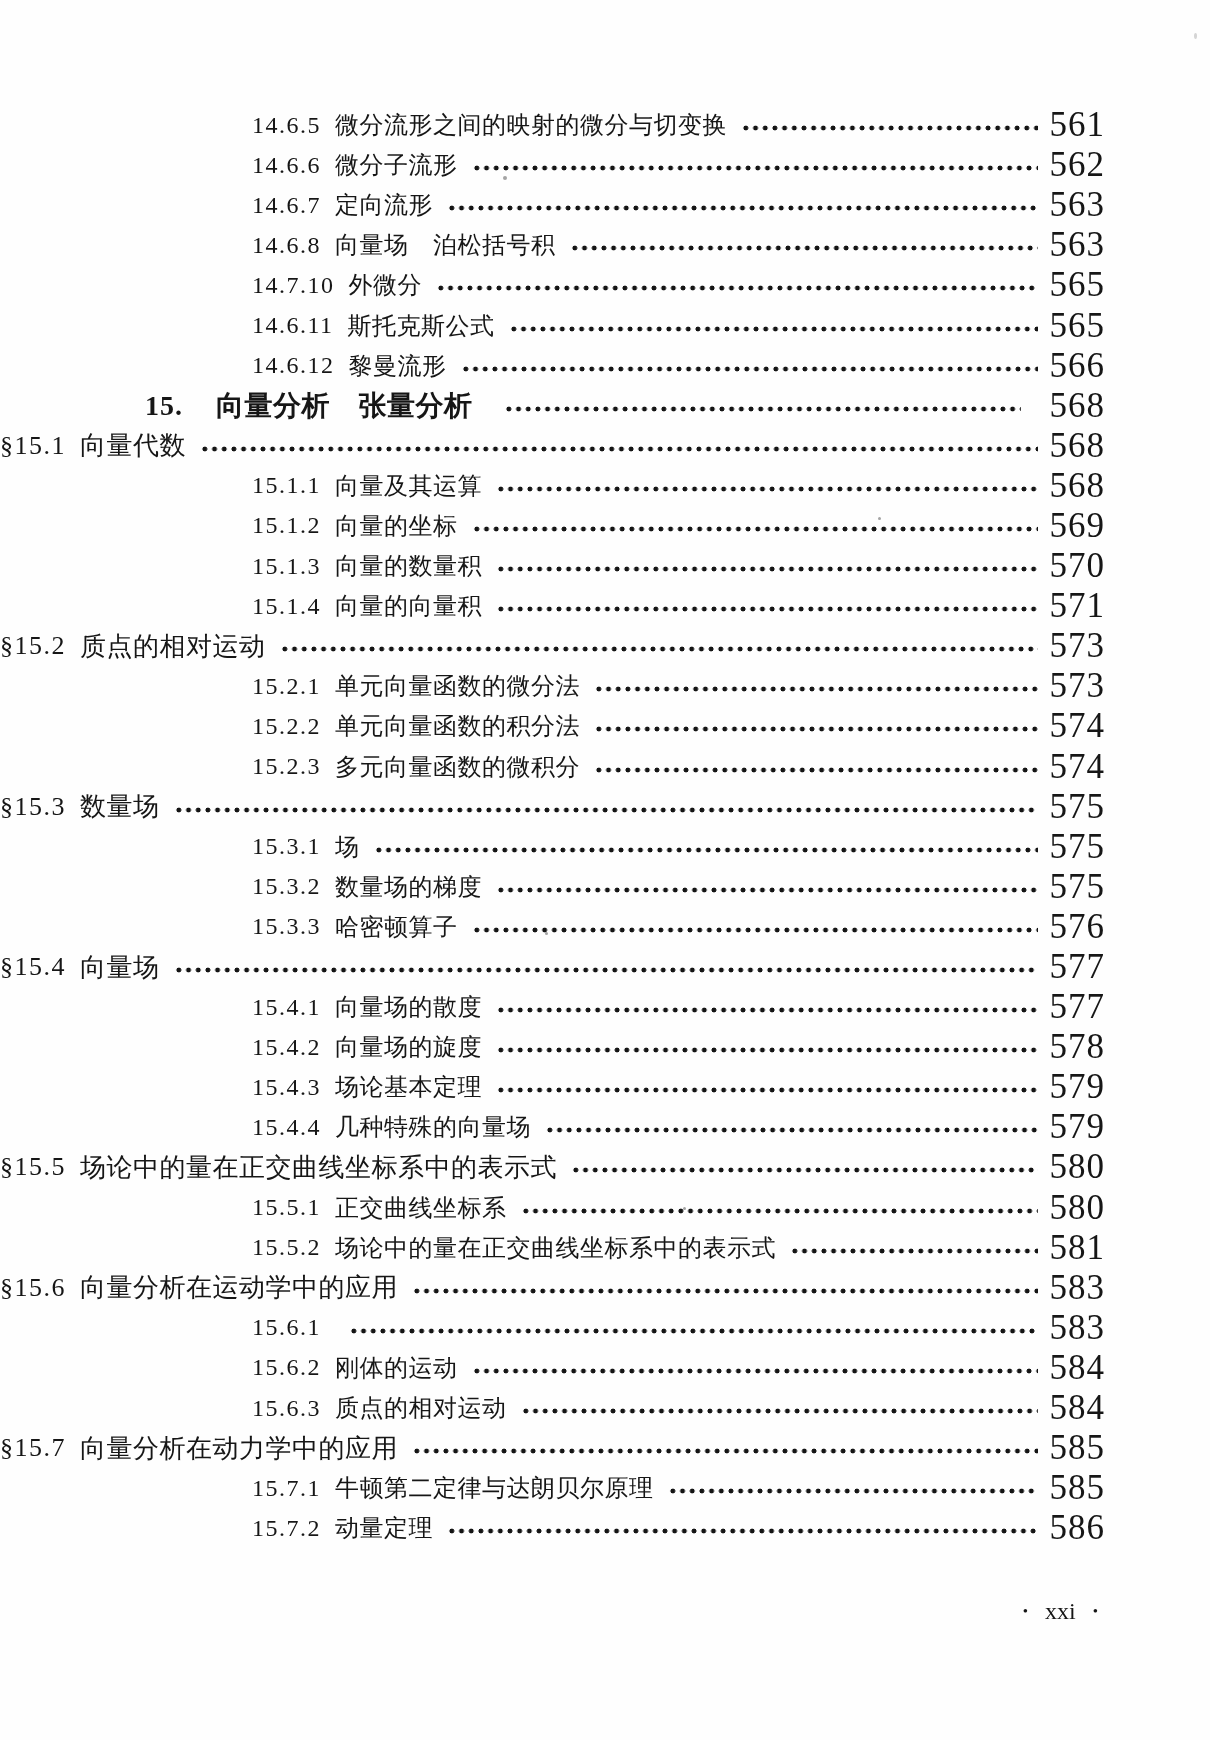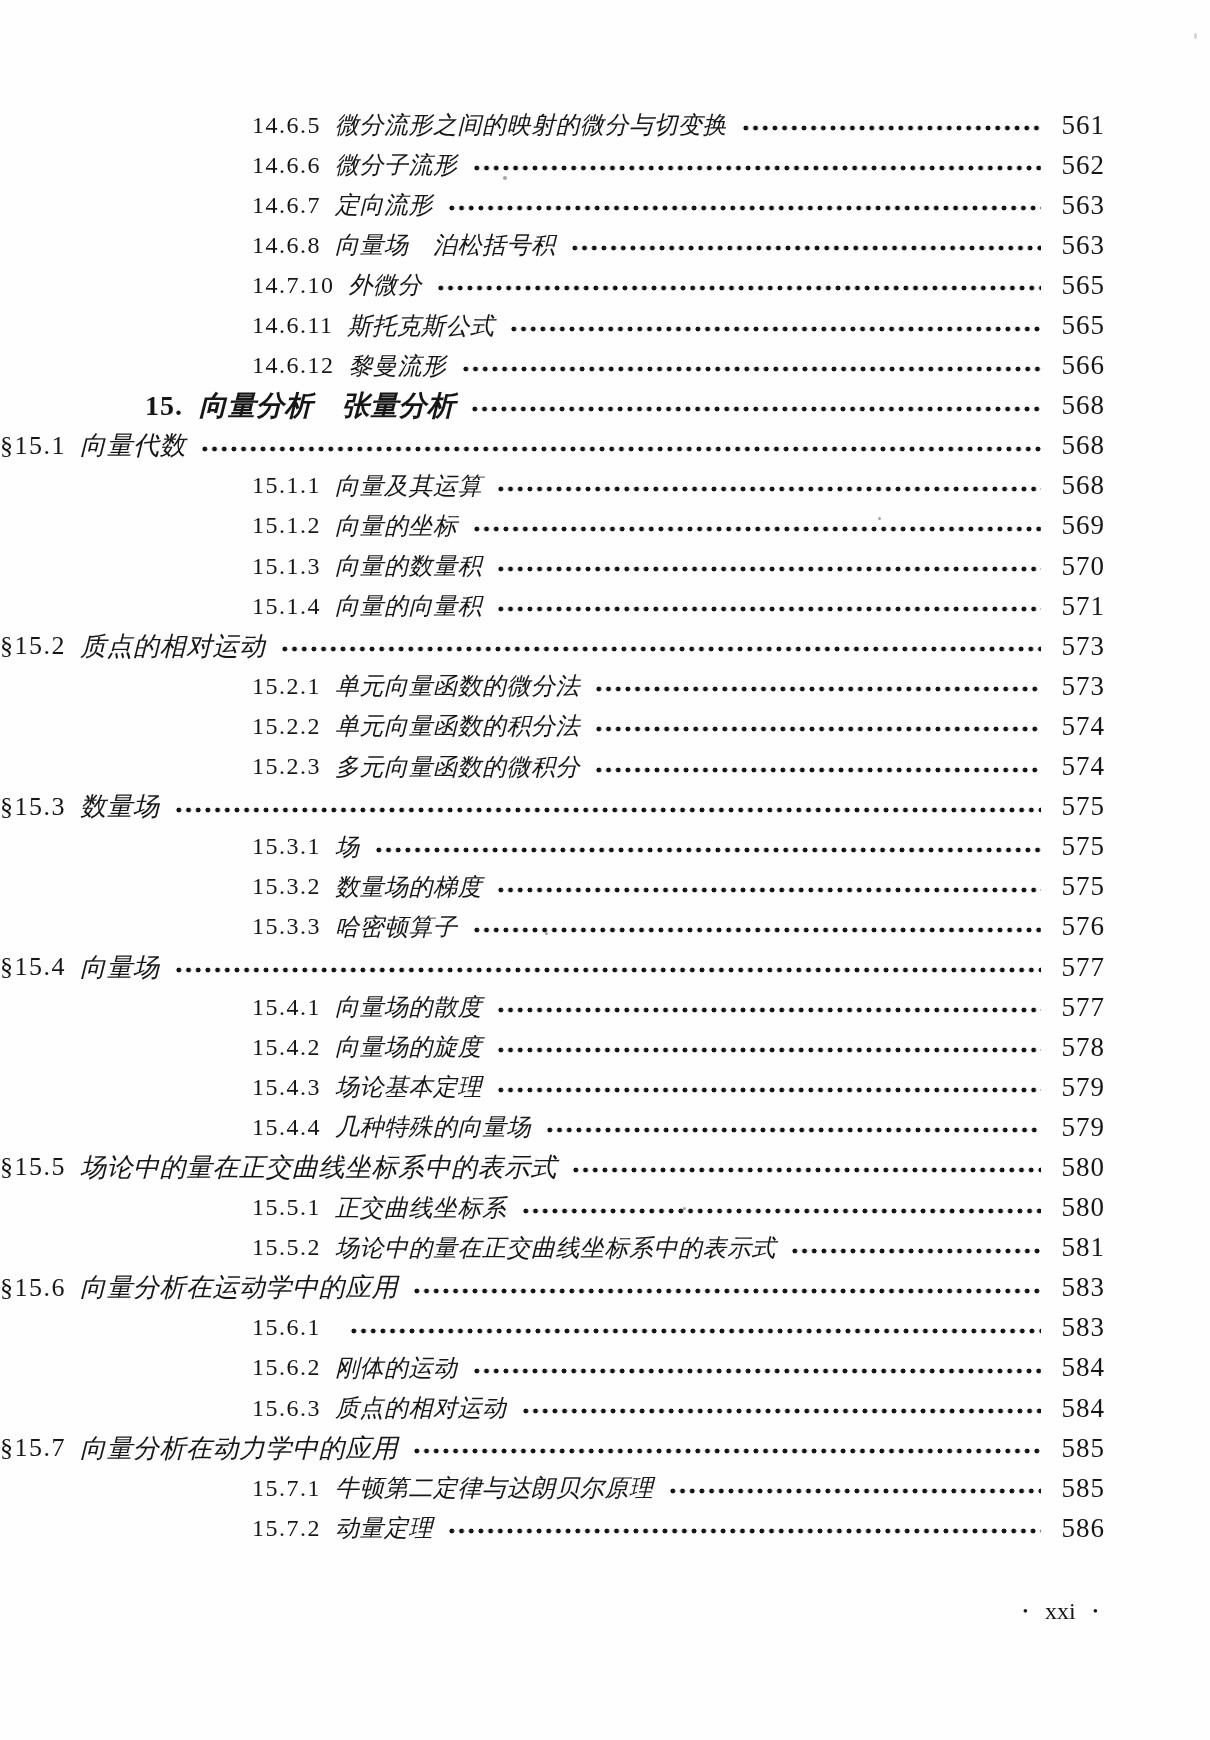--- a/index.html
+++ b/index.html
@@ -27,47 +27,46 @@
   .row {
     display: flex;
     align-items: center;
     height: 40.1px;
     padding-right: 105px;
     box-sizing: border-box;
     white-space: nowrap;
   }
   .row.sub     { padding-left: 252px; font-size: 24px; justify-content: space-between; }
   .row.section { font-size: 26px; }
-  .row.chapter { padding-left: 145px; font-size: 28px; font-weight: bold; }
+  .row.chapter { padding-left: 145px; font-size: 28px; font-weight: bold; gap: 17px; }
   .num {
     font-family: "Liberation Serif", serif;
     letter-spacing: 1.5px;
     margin-right: 14px;
     flex: 0 0 auto;
   }
   .chapter .num { letter-spacing: 1px; margin-right: 16px; }
   .title {
     flex: 0 0 auto;
     letter-spacing: 0.5px;
-    font-style: italic;
   }
   .leader {
     flex: 1 1 auto;
     height: 12px;
     margin: 0 12px 0 14px;
     align-self: center;
     margin-top: 6px;
     background-image: radial-gradient(circle, #141414 2.2px, rgba(0,0,0,0) 2.7px);
     background-size: 9.7px 12px;
     background-repeat: repeat-x;
     background-position: left center;
   }
   .pageno {
     font-family: "Liberation Serif", serif;
-    font-size: 27px;
+    font-size: 35px;
     font-weight: normal;
     flex: 0 0 auto;
     min-width: 52px;
     text-align: right;
     letter-spacing: 1px;
   }
   .footer {
     position: absolute;
     top: 1598px;
     right: 112px;

